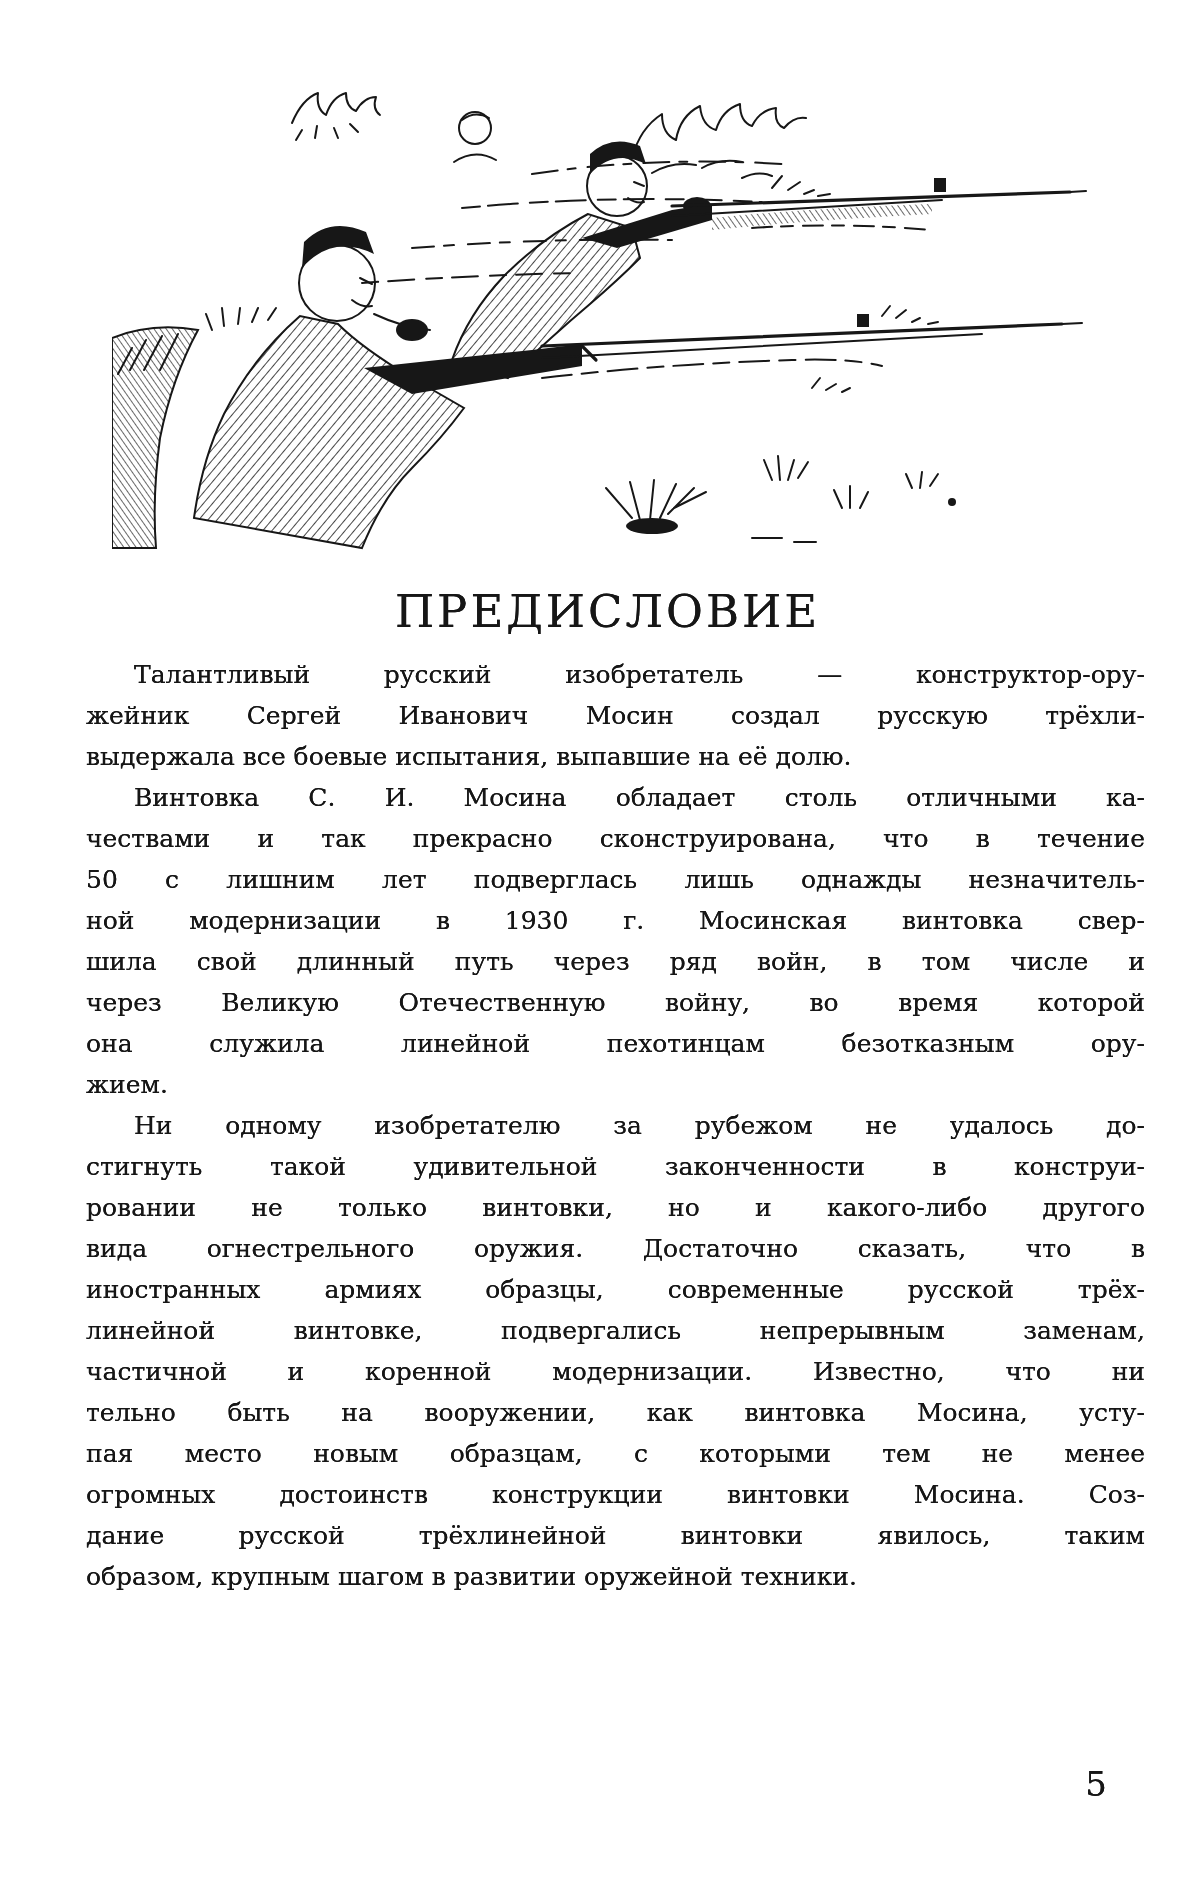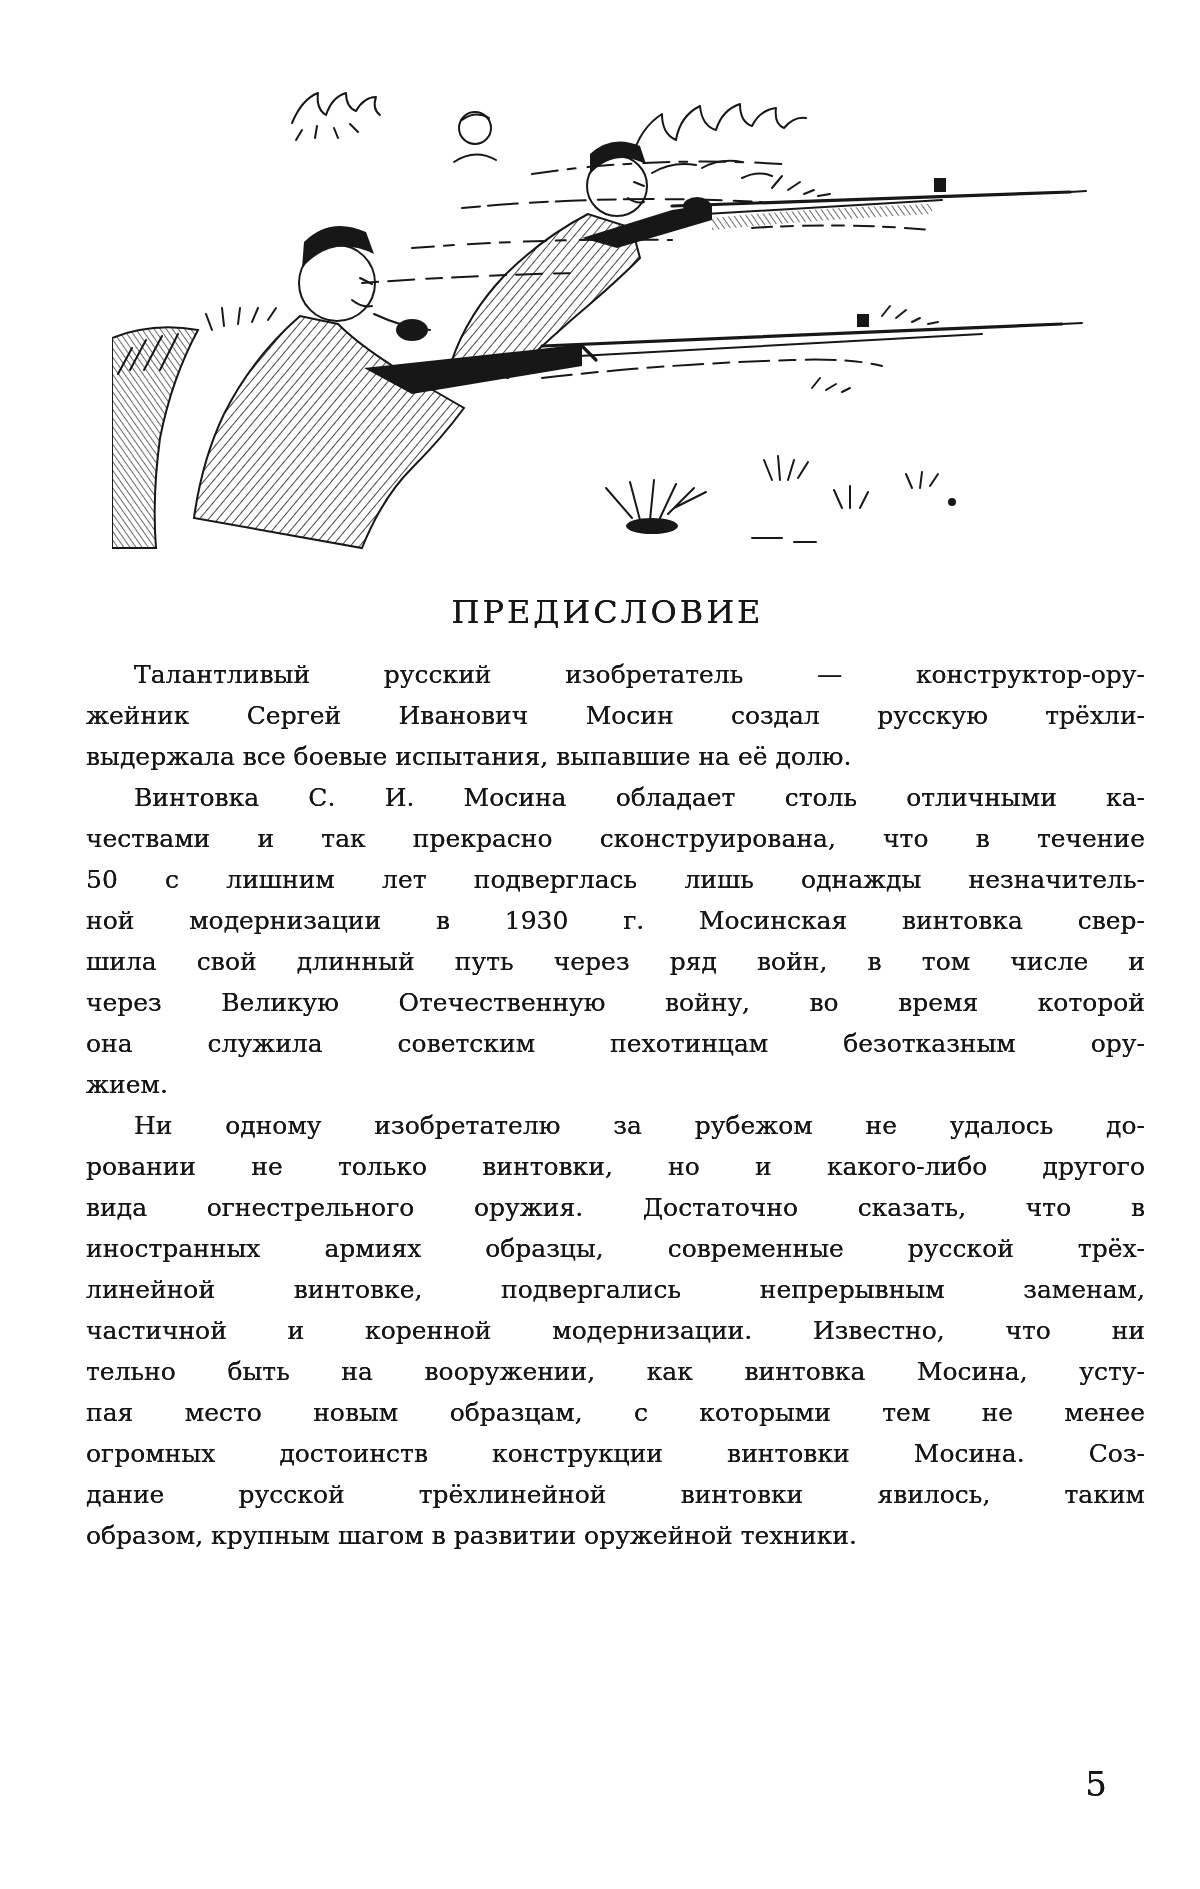--- a/index.html
+++ b/index.html
@@ -13,21 +13,21 @@
   }
   .illustration{
     position:absolute;left:112px;top:78px;width:985px;height:482px;
   }
   .illustration svg{width:100%;height:100%;}
   .ill-stroke{fill:none;stroke:#171717;stroke-width:2;stroke-linecap:round;stroke-linejoin:round;}
   .ill-thick{fill:none;stroke:#171717;stroke-width:3.2;stroke-linecap:round;}
   .ill-fill{fill:#171717;stroke:none;}
   .heading{
     position:absolute;left:78px;top:591px;width:1059px;margin:0;
-    font-size:32px;line-height:42px;font-weight:normal;
+    font-size:45px;line-height:42px;font-weight:normal;
     letter-spacing:3px;text-align:center;
     text-shadow:0 0 0.5px currentColor;
   }
   .body-text{
     position:absolute;left:86px;top:654px;width:1059px;
     font-size:25px;line-height:41px;
     text-shadow:0 0 0.4px currentColor;
   }
   .paragraph{margin:0;}
   .line{
@@ -151,25 +151,26 @@
         <div class="line">жейник Сергей Иванович Мосин создал русскую трёхли-</div>
         <div class="line last">выдержала все боевые испытания, выпавшие на её долю.</div>
       </div>
       <div class="paragraph">
         <div class="line first">Винтовка С. И. Мосина обладает столь отличными ка-</div>
         <div class="line">чествами и так прекрасно сконструирована, что в течение</div>
         <div class="line">50 с лишним лет подверглась лишь однажды незначитель-</div>
         <div class="line">ной модернизации в 1930 г. Мосинская винтовка свер-</div>
         <div class="line">шила свой длинный путь через ряд войн, в том числе и</div>
         <div class="line">через Великую Отечественную войну, во время которой</div>
-        <div class="line">она служила советским пехотинцам безотказным ору-</div>
+        <div class="line">она служила линейной пехотинцам безотказным ору-</div>
         <div class="line last">жием.</div>
       </div>
       <div class="paragraph">
         <div class="line first">Ни одному изобретателю за рубежом не удалось до-</div>
+        <div class="line">стигнуть такой удивительной законченности в конструи-</div>
         <div class="line">ровании не только винтовки, но и какого-либо другого</div>
         <div class="line">вида огнестрельного оружия. Достаточно сказать, что в</div>
         <div class="line">иностранных армиях образцы, современные русской трёх-</div>
         <div class="line">линейной винтовке, подвергались непрерывным заменам,</div>
         <div class="line">частичной и коренной модернизации. Известно, что ни</div>
         <div class="line">тельно быть на вооружении, как винтовка Мосина, усту-</div>
         <div class="line">пая место новым образцам, с которыми тем не менее</div>
         <div class="line">огромных достоинств конструкции винтовки Мосина. Соз-</div>
         <div class="line">дание русской трёхлинейной винтовки явилось, таким</div>
         <div class="line last">образом, крупным шагом в развитии оружейной техники.</div>

